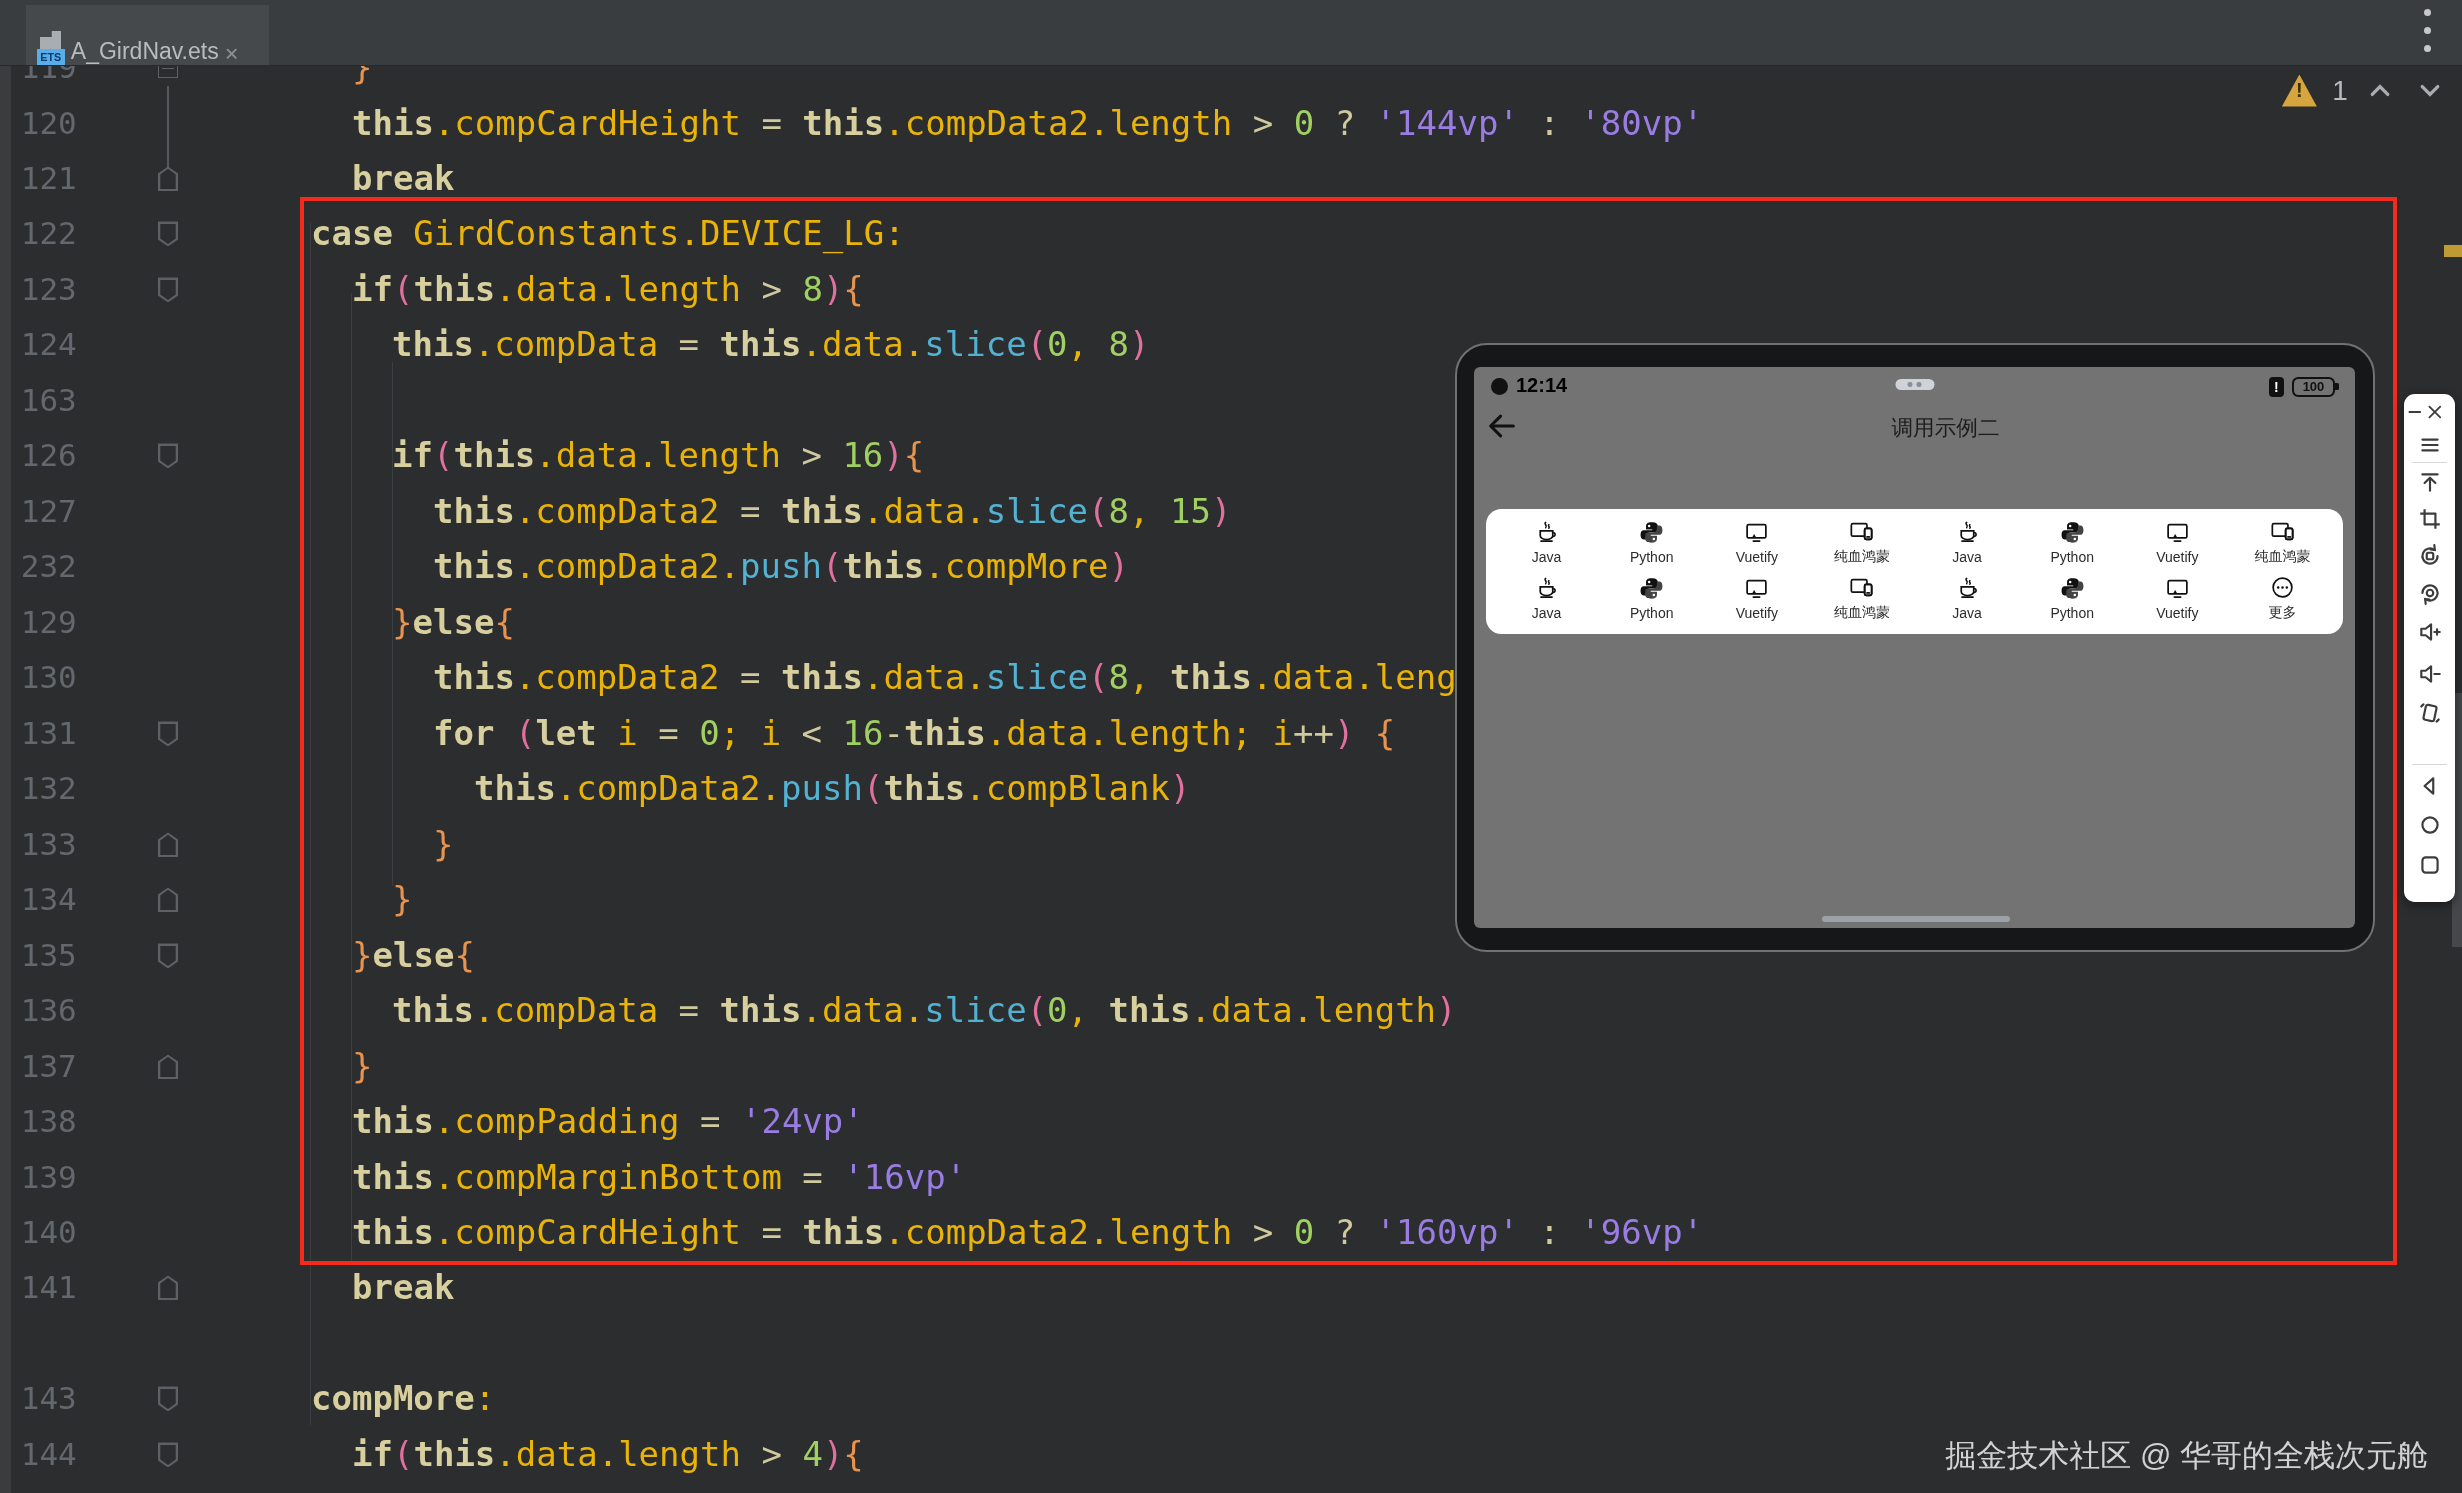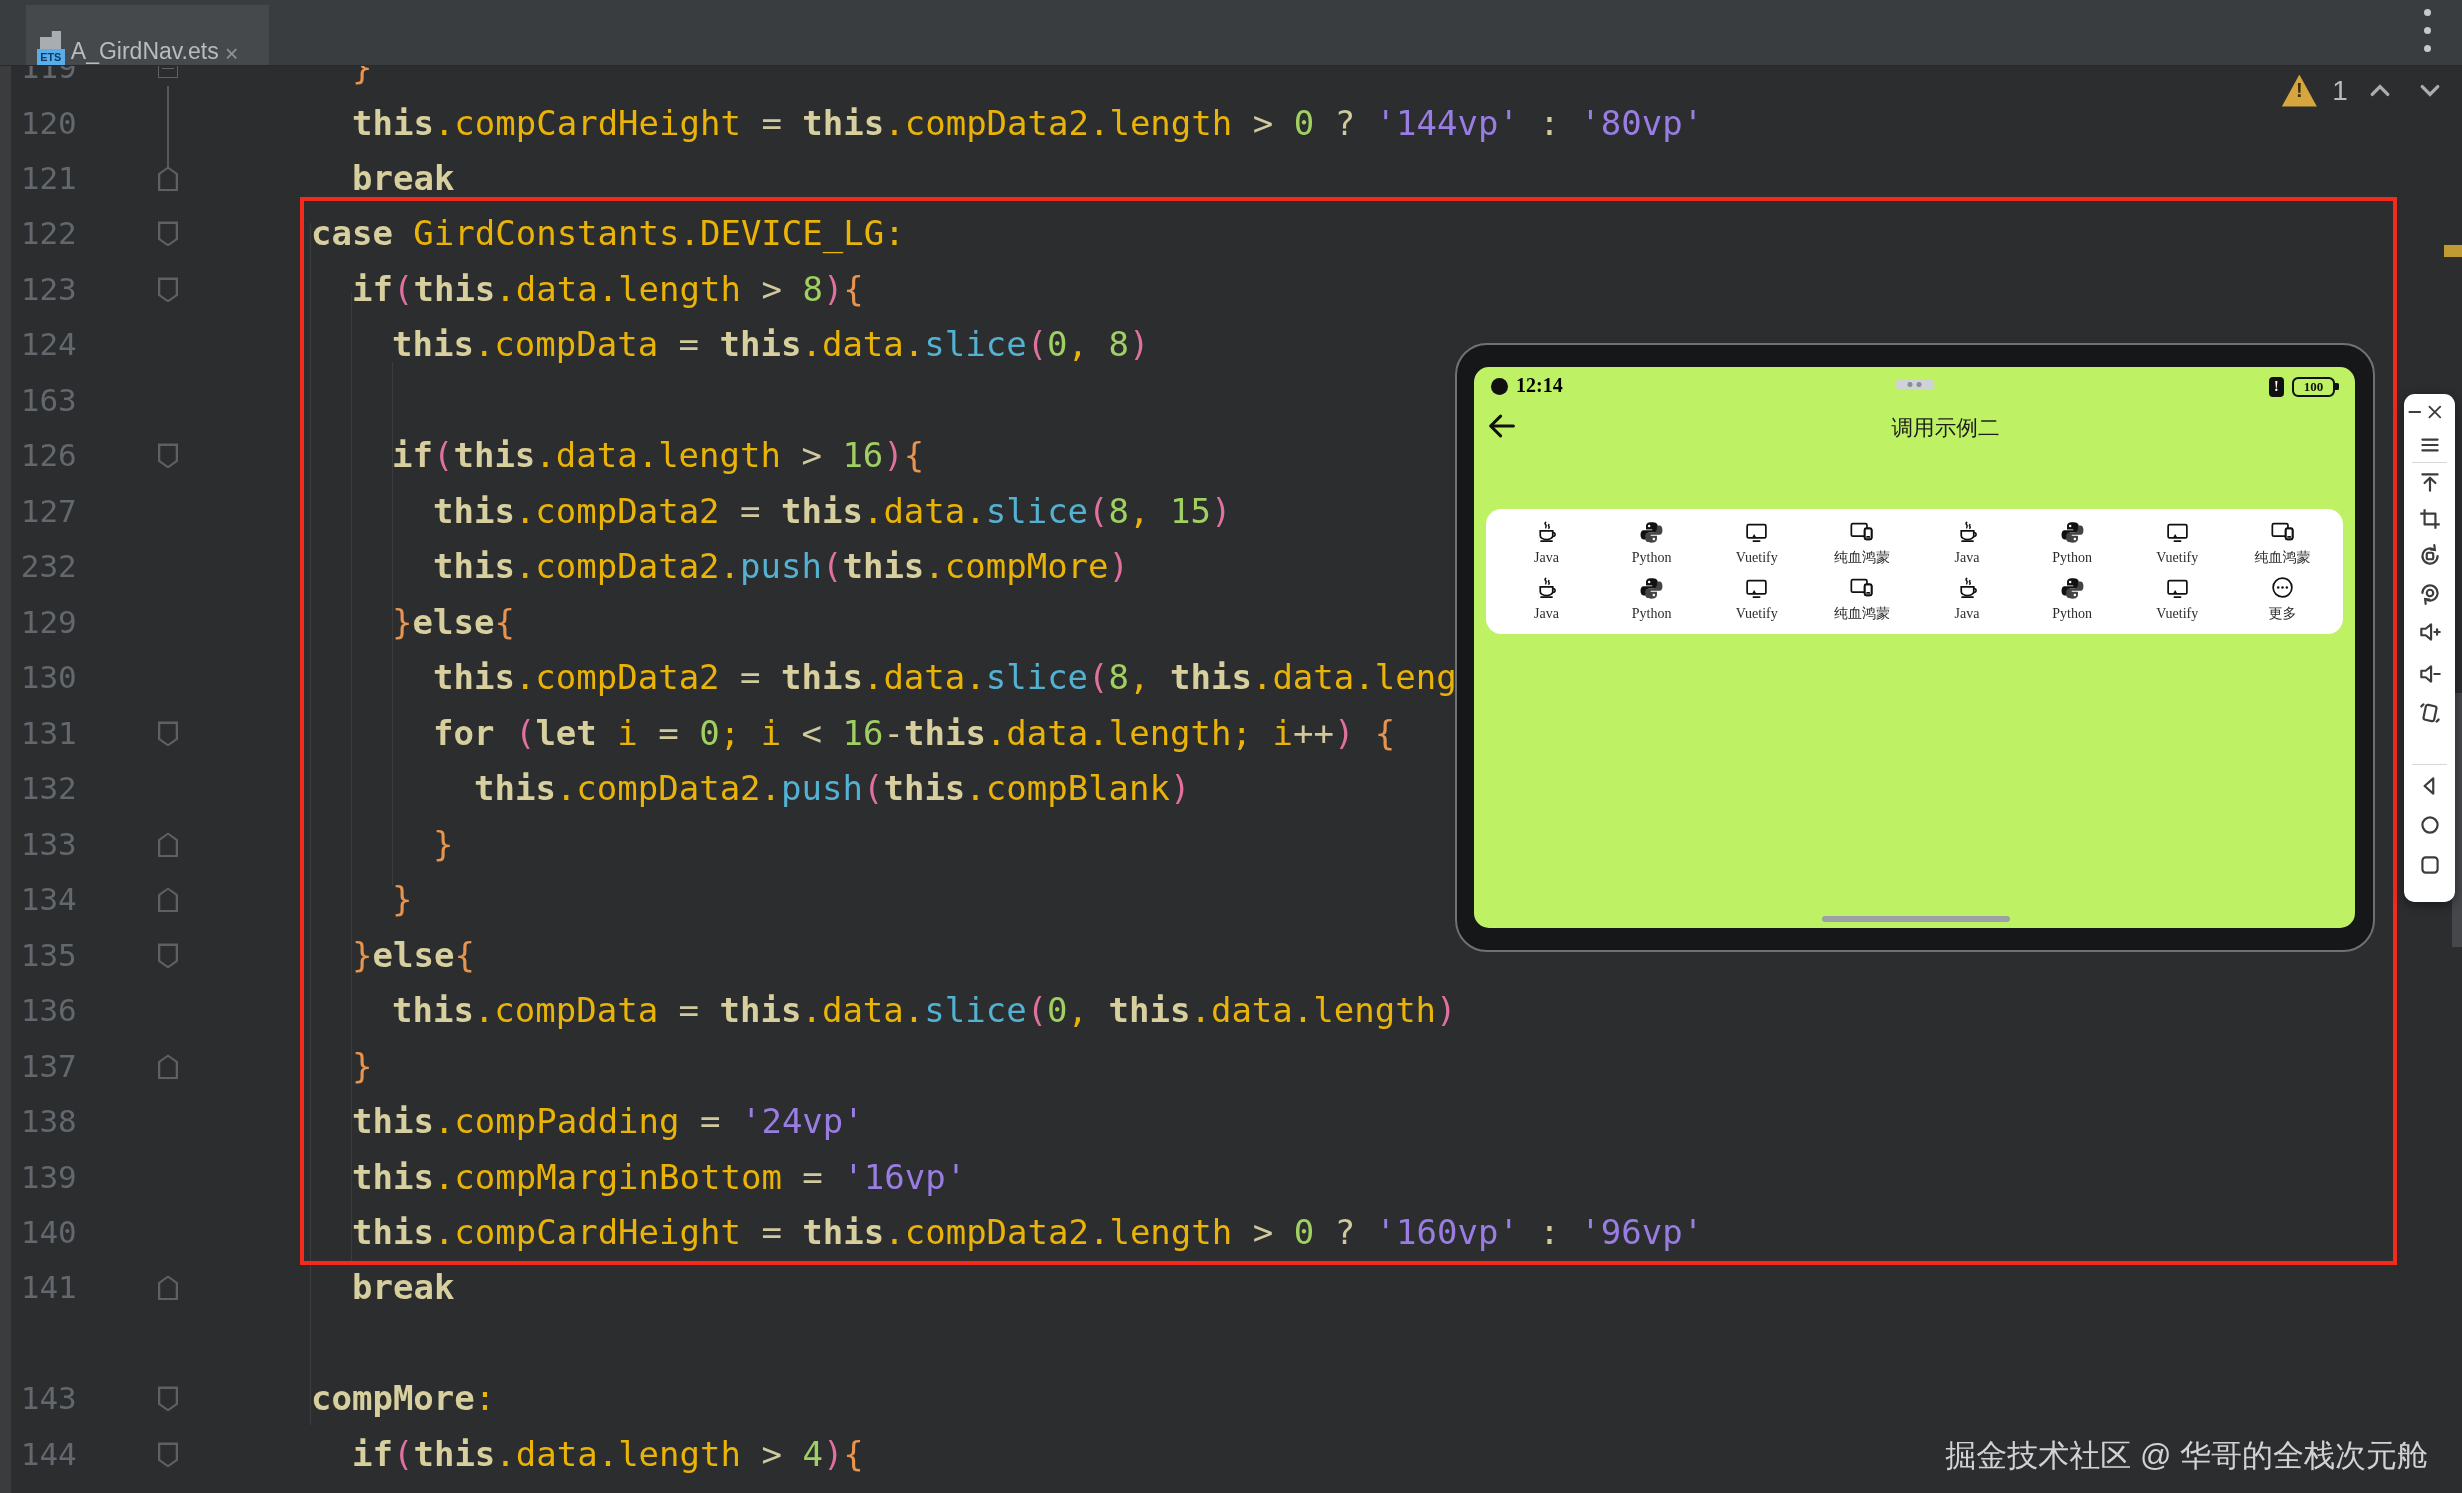--- a/index.html
+++ b/index.html
@@ -55,22 +55,22 @@
             clip-path:polygon(50% 0,100% 100%,0 100%);}
   .warn-tri::after{content:"!";position:absolute;left:0;right:0;top:4.6px;text-align:center;
             color:#3a2d08;font-size:20px;font-weight:bold;font-family:"Liberation Sans",sans-serif;}
   #warn-count{color:#b8bcbe;font-size:28px;font-family:"Liberation Sans",sans-serif;}
   .chev{width:34px;height:31px;}
   #scroll-warn-dash{position:absolute;left:2444px;top:245px;width:18.5px;height:11.6px;background:#c09a33;z-index:21;}
   #scroll-thumb{position:absolute;left:2452px;top:693px;width:10.8px;height:254px;background:#45474a;z-index:21;}
   
   #tablet{position:absolute;left:1455px;top:343px;width:920px;height:609px;background:#161719;
           border:2.3px solid #6f7173;border-radius:32px;box-sizing:border-box;z-index:30;}
-  #tscreen{position:absolute;left:17px;top:21.6px;width:881px;height:561px;background:#bef264;
-           border-radius:15px;overflow:hidden;font-family:Liberation Serif, serif;}
+  #tscreen{position:absolute;left:17px;top:21.6px;width:881px;height:561px;background:#737373;
+           border-radius:6px;overflow:hidden;font-family:Liberation Sans, sans-serif;}
   #tstatus{position:absolute;left:0;top:7.7px;width:100%;height:28px;}
   #t-cam-dot{position:absolute;left:17px;top:3.9px;width:17px;height:17px;border-radius:50%;background:#111;}
   #t-time{position:absolute;left:42px;top:0px;color:#000;font-size:20px;font-weight:bold;}
   #t-pill{position:absolute;left:50%;top:4.6px;transform:translateX(-50%);width:39px;height:10.8px;
           border-radius:6.2px;background:#cfd3d8;display:flex;align-items:center;justify-content:center;gap:3.9px;}
   #t-pill i{width:4.6px;height:4.6px;border-radius:50%;background:#8a8f94;display:block;}
   #t-charge{position:absolute;right:71px;top:2.3px;width:15.4px;height:20px;background:#111;border-radius:3.9px;
             color:#fff;font-size:14px;font-weight:bold;text-align:center;line-height:20px;}
   #t-batt{position:absolute;right:20px;top:2.3px;width:43px;height:20px;border:2.3px solid #111;border-radius:6.2px;
           box-sizing:border-box;color:#111;font-size:13px;font-weight:bold;text-align:center;line-height:15.4px;}

